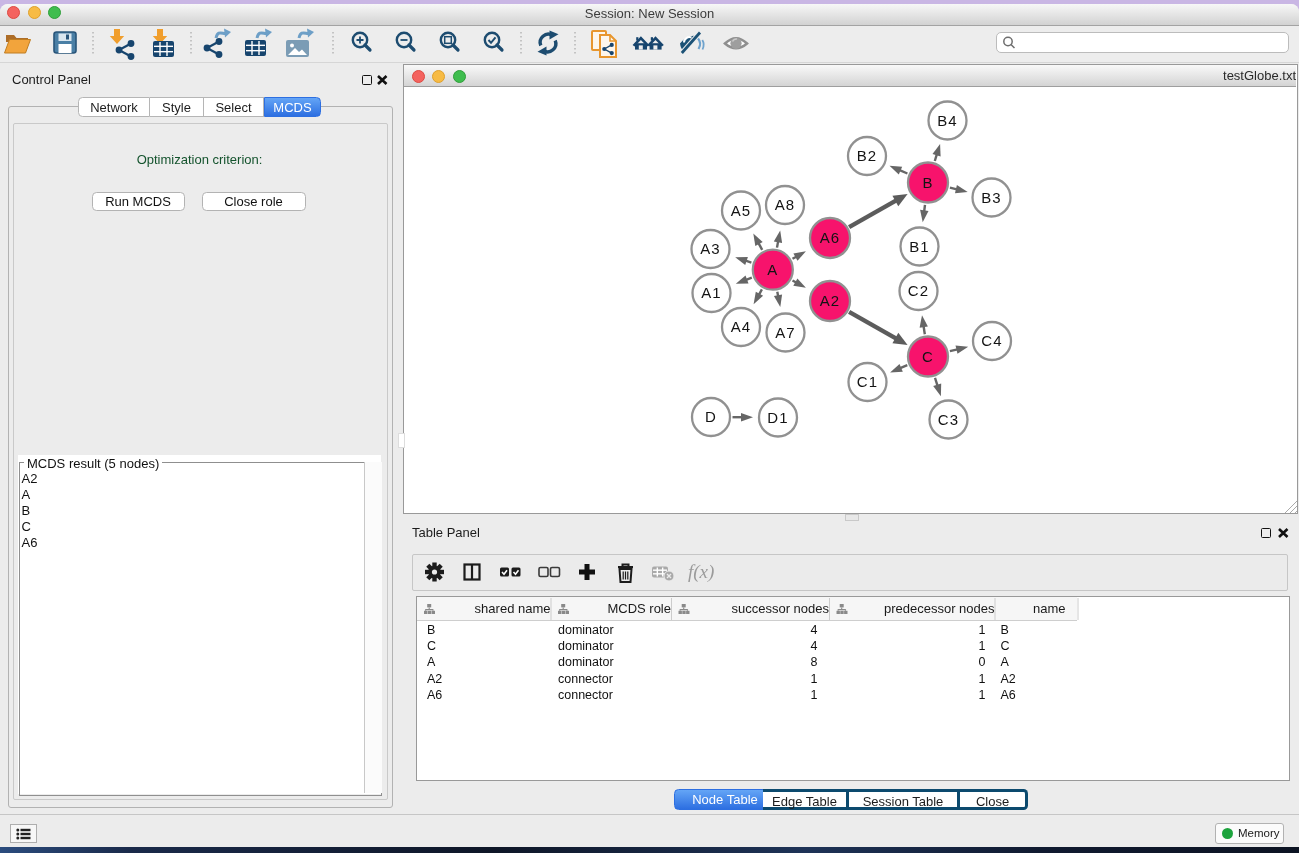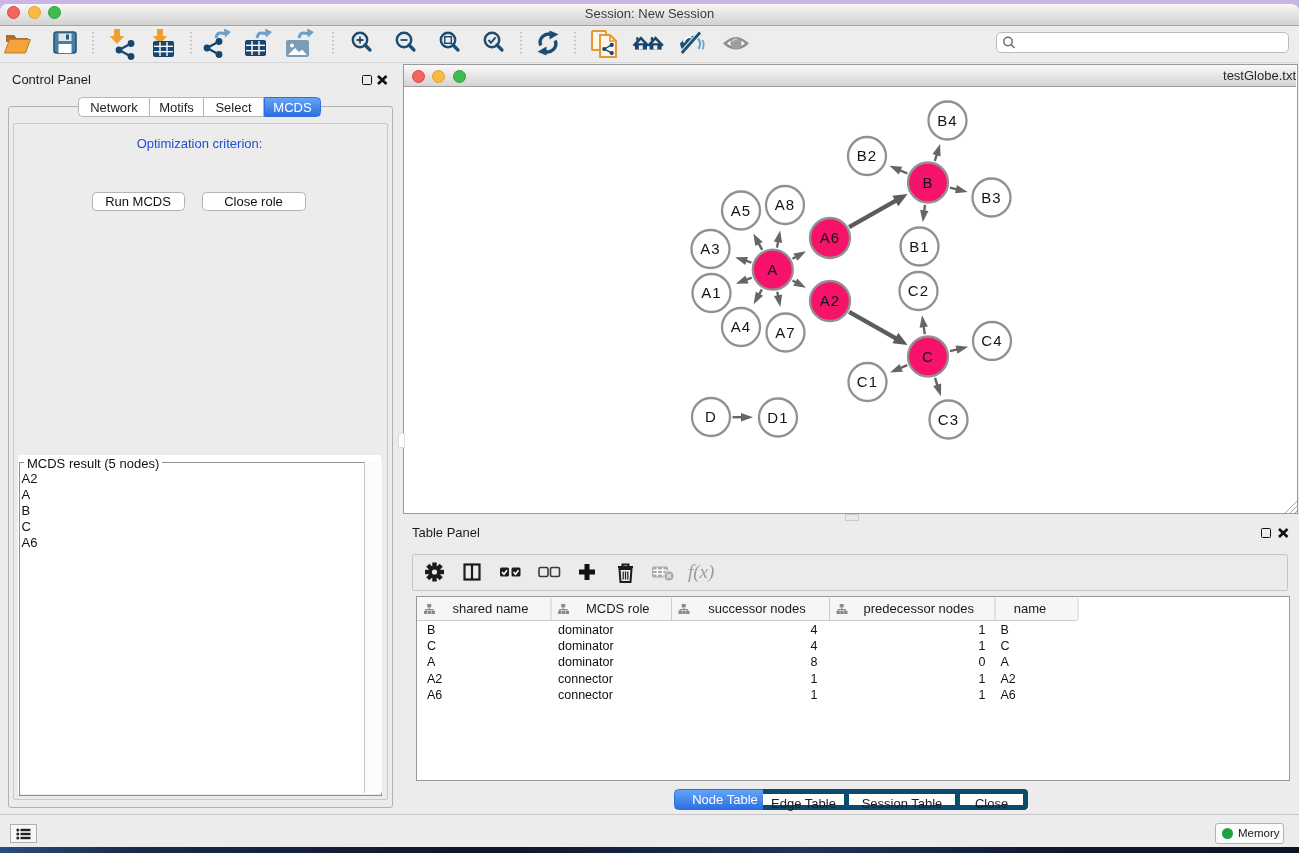--- a/index.html
+++ b/index.html
@@ -11,41 +11,41 @@
   .tl{position:absolute;border-radius:50%;width:11px;height:11px;top:2px;}
   .title-text{position:absolute;left:0;top:6px;width:1299px;text-align:center;font-size:13px;color:#3c3c3c;}
   .toolbar{position:absolute;left:0;top:26px;width:1299px;height:36px;background:#ededed;border-bottom:1px solid #d6d6d6;}
   .searchbox{position:absolute;left:996px;top:32px;width:291px;height:19px;border:1.5px solid #bcbcbc;border-radius:5px;background:#fff;}
   .cp-title{position:absolute;left:12px;top:72px;font-size:13px;color:#1c1c1c;}
   .panelbtn-sq{position:absolute;width:8px;height:8px;border:1.8px solid #111;border-radius:1.5px;background:transparent;}
   .tabpane{position:absolute;left:8px;top:106px;width:383px;height:700px;border:1px solid #b2b2b2;border-radius:3px;}
   .innerpane{position:absolute;left:13px;top:123px;width:373px;height:675px;border:1px solid #c9c9c9;border-radius:2px;}
   .tab{position:absolute;top:97px;height:19.5px;background:#fff;border:1px solid #b5b5b5;box-sizing:border-box;font-size:13px;color:#1d1d1d;text-align:center;line-height:19px;}
   .tabsel{background:linear-gradient(#64a5f6,#2d6fe1);color:#fff;border:1px solid #2d6fe1;}
-  .opt-label{position:absolute;left:0px;top:136px;width:399px;text-align:center;font-size:13px;color:#1d4ed8;}
+  .opt-label{position:absolute;left:0px;top:152px;width:399px;text-align:center;font-size:13px;color:#14532d;}
   .dropdown{position:absolute;left:42.5px;top:157.5px;width:311px;height:21px;background:#fff;border:1px solid #ababab;border-radius:4.5px;box-sizing:border-box;}
   .dd-text{position:absolute;left:13px;top:2.5px;font-size:13px;color:#111;}
   .dd-step{position:absolute;right:-1px;top:-1px;width:17px;height:21px;border-radius:0 4.5px 4.5px 0;background:linear-gradient(#6db0fb,#2c6be4);}
   .btn{position:absolute;top:191.5px;height:19px;background:#fff;border:1px solid #b3b3b3;border-radius:4.5px;box-sizing:border-box;font-size:13px;color:#111;text-align:center;line-height:17px;}
   .resultbox{position:absolute;left:18px;top:455px;width:363px;height:339px;background:#fff;}
   .resultborder{position:absolute;left:18.5px;top:461.5px;width:361px;height:332px;border:1px solid #8f8f8f;}
   .result-legend{position:absolute;left:24px;top:455.5px;background:#fff;padding:0 3px;font-size:13px;color:#111;}
   .result-item{position:absolute;left:21.5px;font-size:13px;color:#111;}
   .rb-scroll{position:absolute;left:363.5px;top:462px;width:17px;height:331px;background:#fbfbfb;border-left:1px solid #c8c8c8;}
   .netwin{position:absolute;left:403px;top:64px;width:895px;height:450px;border:1px solid #999;background:#fff;box-sizing:border-box;}
   .net-titlebar{position:absolute;left:0;top:0;width:892px;height:20.5px;background:linear-gradient(#f9f9f9,#d4d4d4);border-bottom:1px solid #9e9e9e;}
   .ntl{position:absolute;border-radius:50%;width:11px;height:11px;top:4.5px;}
   .net-title{position:absolute;left:0;top:3px;width:892px;text-align:right;font-size:13px;color:#2a2a2a;}
   .tp-title{position:absolute;left:412px;top:525px;font-size:13px;color:#1c1c1c;}
   .tp-toolbar{position:absolute;left:412px;top:554px;width:876px;height:37px;background:#ebebeb;border:1px solid #c6c6c6;border-radius:2px;box-sizing:border-box;}
   .dtable{position:absolute;left:415.5px;top:595.5px;width:874px;height:185.5px;background:#fff;border:1px solid #999;box-sizing:border-box;}
   .thead{position:absolute;left:0px;top:0px;width:660px;height:23.5px;background:#f6f6f6;border-bottom:1px solid #cecece;}
-  .th{position:absolute;top:0;height:23.5px;font-size:13px;color:#1a1a1a;text-align:center;line-height:23.5px;}
+  .th{position:absolute;top:0;height:23.5px;font-size:13px;color:#1a1a1a;text-align:right;line-height:23.5px;}
   .trow{position:absolute;font-size:12.5px;color:#111;height:16.3px;line-height:16.3px;}
-  .btab{position:absolute;top:789px;height:21px;background:#fff;border:5px solid #0c4a6e;box-sizing:border-box;font-size:13px;color:#1d1d1d;text-align:center;line-height:20px;}
+  .btab{position:absolute;top:789px;height:21px;background:#fff;border:3px solid #0c4a6e;box-sizing:border-box;font-size:13px;color:#1d1d1d;text-align:center;line-height:20px;}
   .btabsel{background:linear-gradient(#64a5f6,#2d6fe1);color:#fff;border:1px solid #2d6fe1;}
   .statusbar{position:absolute;left:0;top:813.5px;width:1299px;height:33px;background:#ececec;border-top:1px solid #c6c6c6;}
   .membtn{position:absolute;left:1215px;top:822.5px;width:68.5px;height:21px;background:#fbfbfb;border:1px solid #b2b2b2;border-radius:3px;box-sizing:border-box;}
   .listbtn{position:absolute;left:9.5px;top:824px;width:27px;height:19px;background:#f7f7f7;border:1px solid #aeaeae;box-sizing:border-box;}
   .deskbottom{position:absolute;left:0;top:847px;width:1299px;height:6px;background:linear-gradient(90deg,#2b4c7e 0%,#1a2a4a 10%,#0e1627 38%,#1e3357 62%,#101a30 80%,#0c1322 100%);}
 </style>
 </head>
 <body>
 <div class="page">
   <div class="win"></div>
@@ -148,21 +148,21 @@
     </svg>
 
   <div class="cp-title">Control Panel</div>
   <div class="panelbtn-sq" style="left:361.5px;top:75px;"></div>
   <svg class="abs" style="left:376px;top:74px" width="13" height="12" xmlns="http://www.w3.org/2000/svg">
       <path d="M2,2 L10.5,10 M10.5,2 L2,10" stroke="#111" stroke-width="2.6"></path>
     </svg>
   <div class="tabpane"></div>
   <div class="innerpane"></div>
   <div class="tab" style="left:78px;width:72px;border-radius:4.5px 0 0 4.5px;">Network</div>
-  <div class="tab" style="left:150px;width:54px;border-left:none;">Motifs</div>
+  <div class="tab" style="left:150px;width:54px;border-left:none;">Style</div>
   <div class="tab" style="left:204px;width:60px;border-left:none;">Select</div>
   <div class="tab tabsel" style="left:264px;width:57px;border-radius:0 4.5px 4.5px 0;">MCDS</div>
   <div class="opt-label">Optimization criterion:</div>
   <div class="btn" style="left:91.5px;width:93px;">Run MCDS</div>
   <div class="btn" style="left:201.5px;width:104px;">Close role</div>
   <div class="resultbox"></div>
   <div class="resultborder"></div>
   <div class="rb-scroll"></div>
   <div class="result-legend">MCDS result (5 nodes)</div>
   <div class="result-item" style="top:471px;">A2</div>

